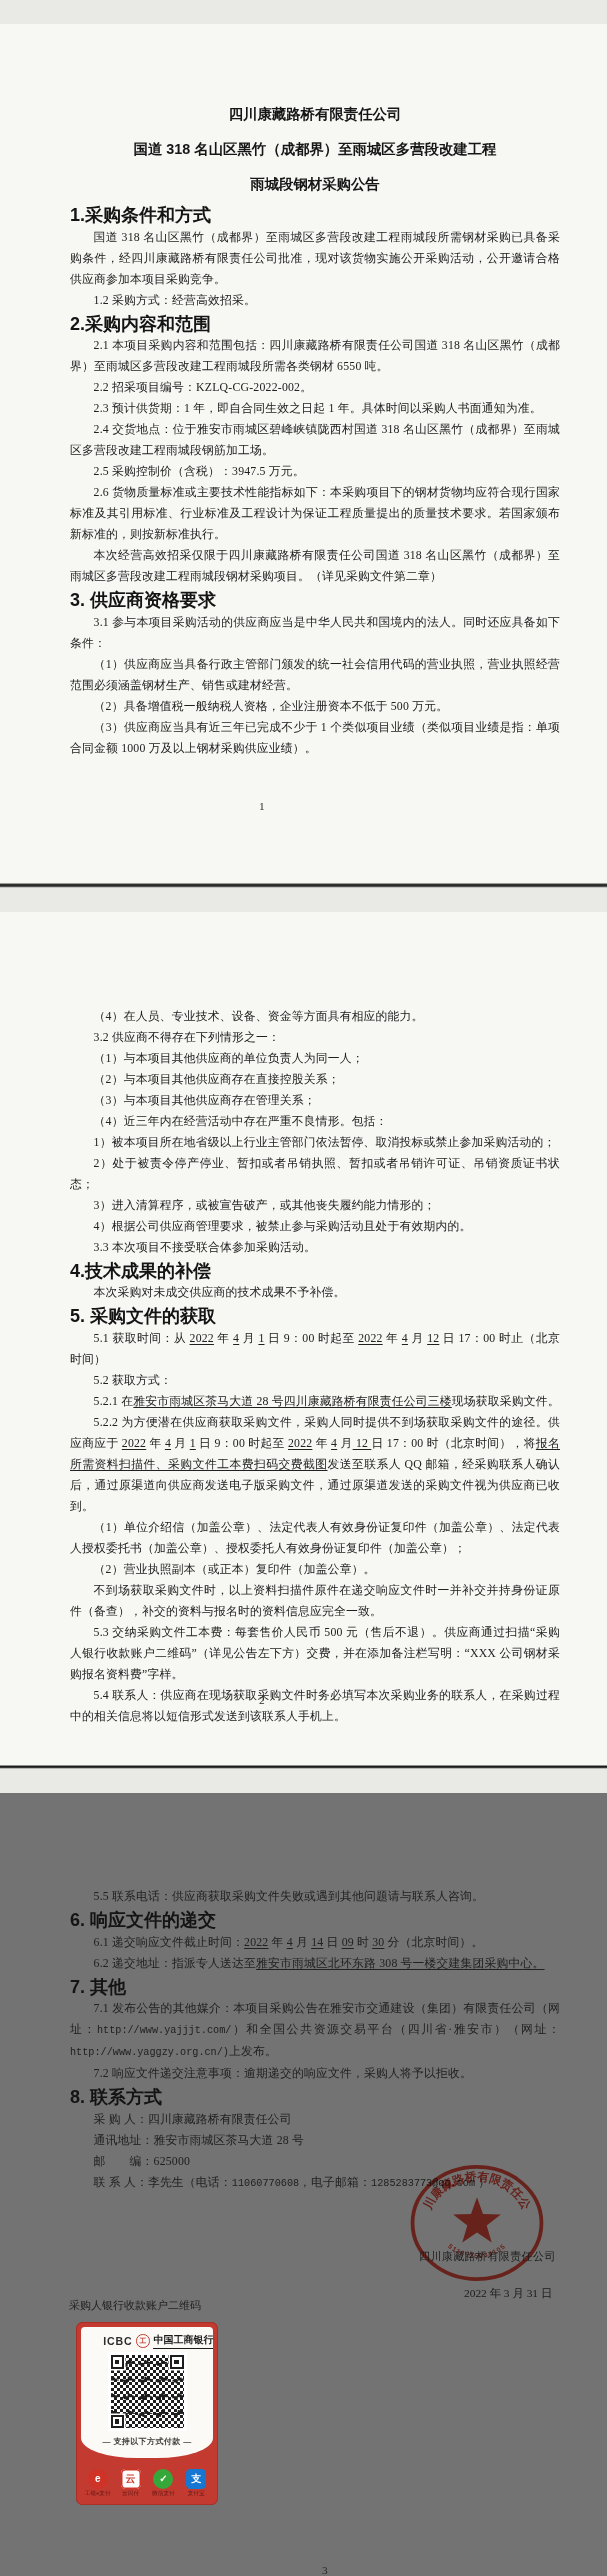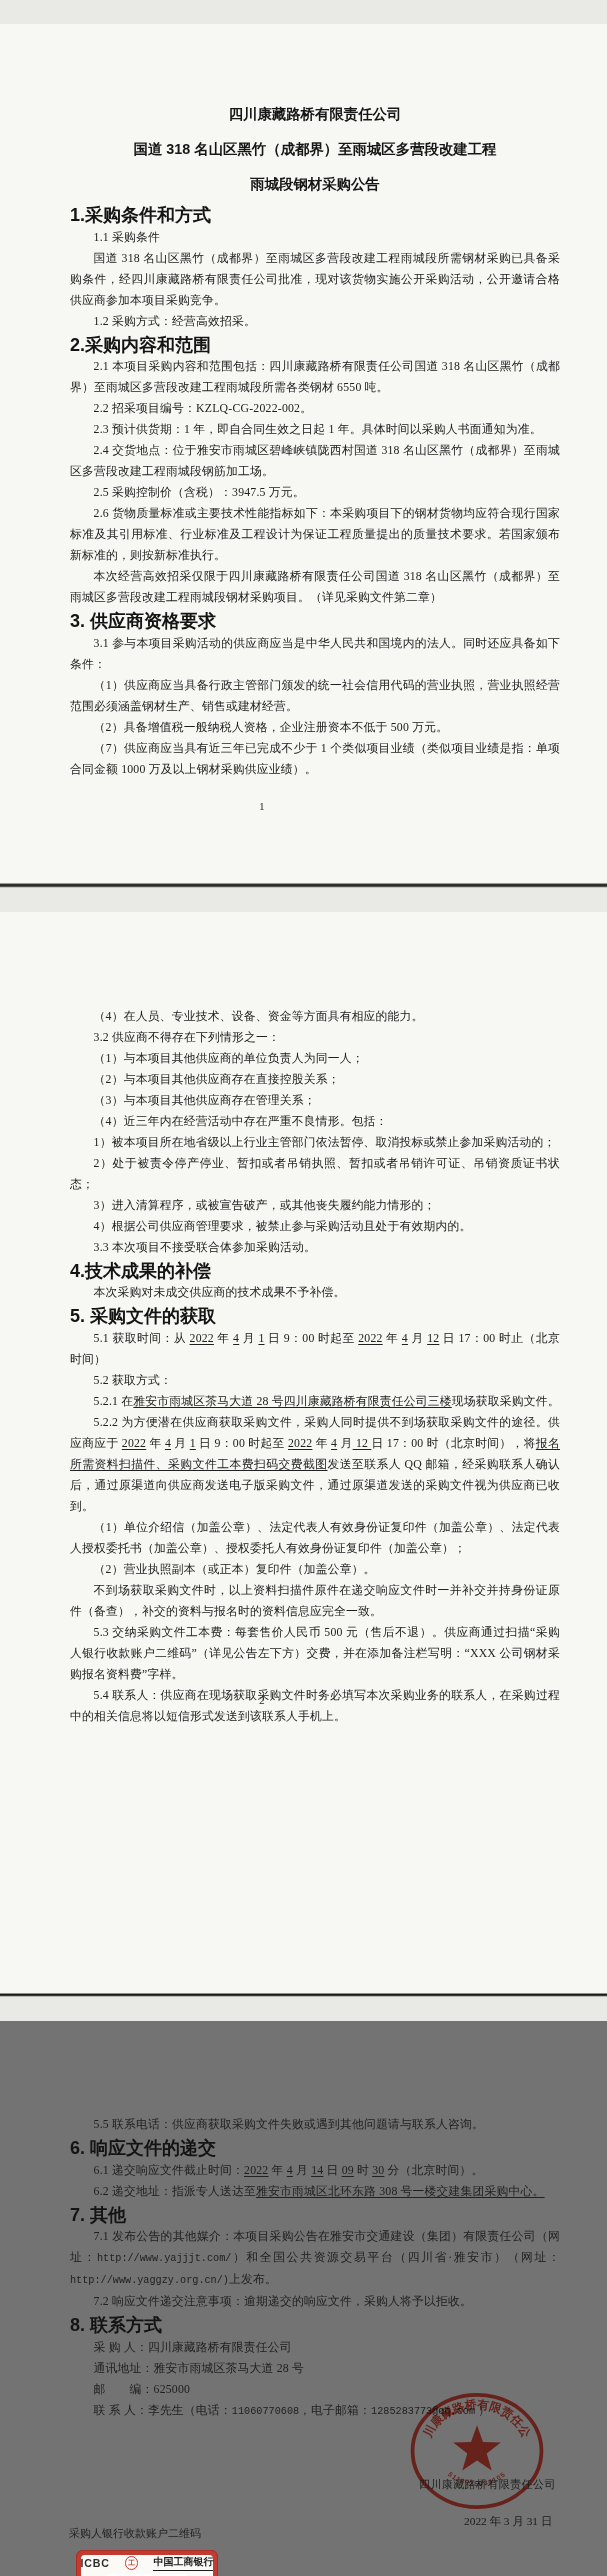--- a/index.html
+++ b/index.html
@@ -6,21 +6,21 @@
   body {
     width:607px; background:#e9e9e6;
     font-family:"Liberation Serif","DejaVu Serif",serif;
     color:#212121;
   }
   .page {
     position:relative; width:607px; box-sizing:border-box;
     padding-left:70px; padding-right:47px; overflow:hidden;margin-top:24px;
   }
   .page1 { height:859px; background:#f7f7f4; padding-top:73px; }
-  .page2 { height:1081px; background:#f7f7f4; padding-top:94px; }
+  .page2 { height:853px; background:#f7f7f4; padding-top:94px; }
   .page3 { height:849px; background:#737373; padding-top:93px; }
   .sep {
     height:4.6px;
     background:linear-gradient(to bottom,#cfcfcb 0%,#181816 35%,#3a3a38 65%,#fcfcfa 100%);
   }
   .bottom-band { height:6px; background:linear-gradient(#2b2b29,#0f0f0e); }
 
   .title {
     margin:0; text-align:center;
     font-family:"Liberation Sans","DejaVu Sans",sans-serif;
@@ -58,21 +58,21 @@
   .pay-card {
     position:absolute; left:76px; top:529px; width:142px; height:183px;
     background:#c23a30; border-radius:6.8px;
     box-shadow:inset 0 0 0 0.8px #a52d24;
   }
   .card-white {
     position:absolute; left:4.6px; right:4.6px; top:4.6px; height:131px;
     background:#fbfaf6;
     border-radius:3.8px 3.8px 56px 56px / 3.8px 3.8px 20px 20px;
   }
-  .bank-row { display:flex; align-items:center; justify-content:space-between; gap:3.8px; padding-top:0; height:16.7px; }
+  .bank-row { display:flex; align-items:center; justify-content:flex-end; gap:3.8px; padding-top:6px; height:16.7px; }
   .bank-en { font-family:"Liberation Sans",sans-serif; font-weight:bold; font-size:10.6px; letter-spacing:0.8px; color:#2d2d2d; }
   .bank-logo {
     width:11.4px; height:11.4px; border:1.5px solid #c23a30; border-radius:50%;
     color:#c23a30; font-size:6.8px; line-height:11.4px; text-align:center;
     font-family:"Liberation Sans",sans-serif; font-weight:bold;
   }
   .bank-cn {
     font-family:"Liberation Sans",sans-serif; font-weight:bold; font-size:10px;
     color:#1b1b1b; border-bottom:1.1px solid #1b1b1b; padding-bottom:0.8px;
   }
@@ -121,38 +121,37 @@
 </style>
 </head>
 <body>
 
 <section class="page page1">
   <p class="title">四川康藏路桥有限责任公司</p>
   <p class="title">国道 318 名山区黑竹（成都界）至雨城区多营段改建工程</p>
   <p class="title">雨城段钢材采购公告</p>
 
   <h2 class="hd">1.采购条件和方式</h2>
-  <p class="body">1.1 采购条件</p>
   <p class="body">国道 318 名山区黑竹（成都界）至雨城区多营段改建工程雨城段所需钢材采购已具备采购条件，经四川康藏路桥有限责任公司批准，现对该货物实施公开采购活动，公开邀请合格供应商参加本项目采购竞争。</p>
   <p class="body">1.2 采购方式：经营高效招采。</p>
 
   <h2 class="hd">2.采购内容和范围</h2>
   <p class="body">2.1 本项目采购内容和范围包括：四川康藏路桥有限责任公司国道 318 名山区黑竹（成都界）至雨城区多营段改建工程雨城段所需各类钢材 6550 吨。</p>
   <p class="body">2.2 招采项目编号：KZLQ-CG-2022-002。</p>
   <p class="body">2.3 预计供货期：1 年，即自合同生效之日起 1 年。具体时间以采购人书面通知为准。</p>
   <p class="body">2.4 交货地点：位于雅安市雨城区碧峰峡镇陇西村国道 318 名山区黑竹（成都界）至雨城区多营段改建工程雨城段钢筋加工场。</p>
   <p class="body">2.5 采购控制价（含税）：3947.5 万元。</p>
   <p class="body">2.6 货物质量标准或主要技术性能指标如下：本采购项目下的钢材货物均应符合现行国家标准及其引用标准、行业标准及工程设计为保证工程质量提出的质量技术要求。若国家颁布新标准的，则按新标准执行。</p>
   <p class="body">本次经营高效招采仅限于四川康藏路桥有限责任公司国道 318 名山区黑竹（成都界）至雨城区多营段改建工程雨城段钢材采购项目。（详见采购文件第二章）</p>
 
   <h2 class="hd">3. 供应商资格要求</h2>
   <p class="body">3.1 参与本项目采购活动的供应商应当是中华人民共和国境内的法人。同时还应具备如下条件：</p>
   <p class="body">（1）供应商应当具备行政主管部门颁发的统一社会信用代码的营业执照，营业执照经营范围必须涵盖钢材生产、销售或建材经营。</p>
   <p class="body">（2）具备增值税一般纳税人资格，企业注册资本不低于 500 万元。</p>
-  <p class="body">（7）供应商应当具有近三年已完成不少于 1 个类似项目业绩（类似项目业绩是指：单项合同金额 1000 万及以上钢材采购供应业绩）。</p>
+  <p class="body">（3）供应商应当具有近三年已完成不少于 1 个类似项目业绩（类似项目业绩是指：单项合同金额 1000 万及以上钢材采购供应业绩）。</p>
 
   <div class="pageno">1</div>
 </section>
 
 <div class="sep"></div>
 
 <section class="page page2">
   <p class="body">（4）在人员、专业技术、设备、资金等方面具有相应的能力。</p>
   <p class="body">3.2 供应商不得存在下列情形之一：</p>
   <p class="body">（1）与本项目其他供应商的单位负责人为同一人；</p>

